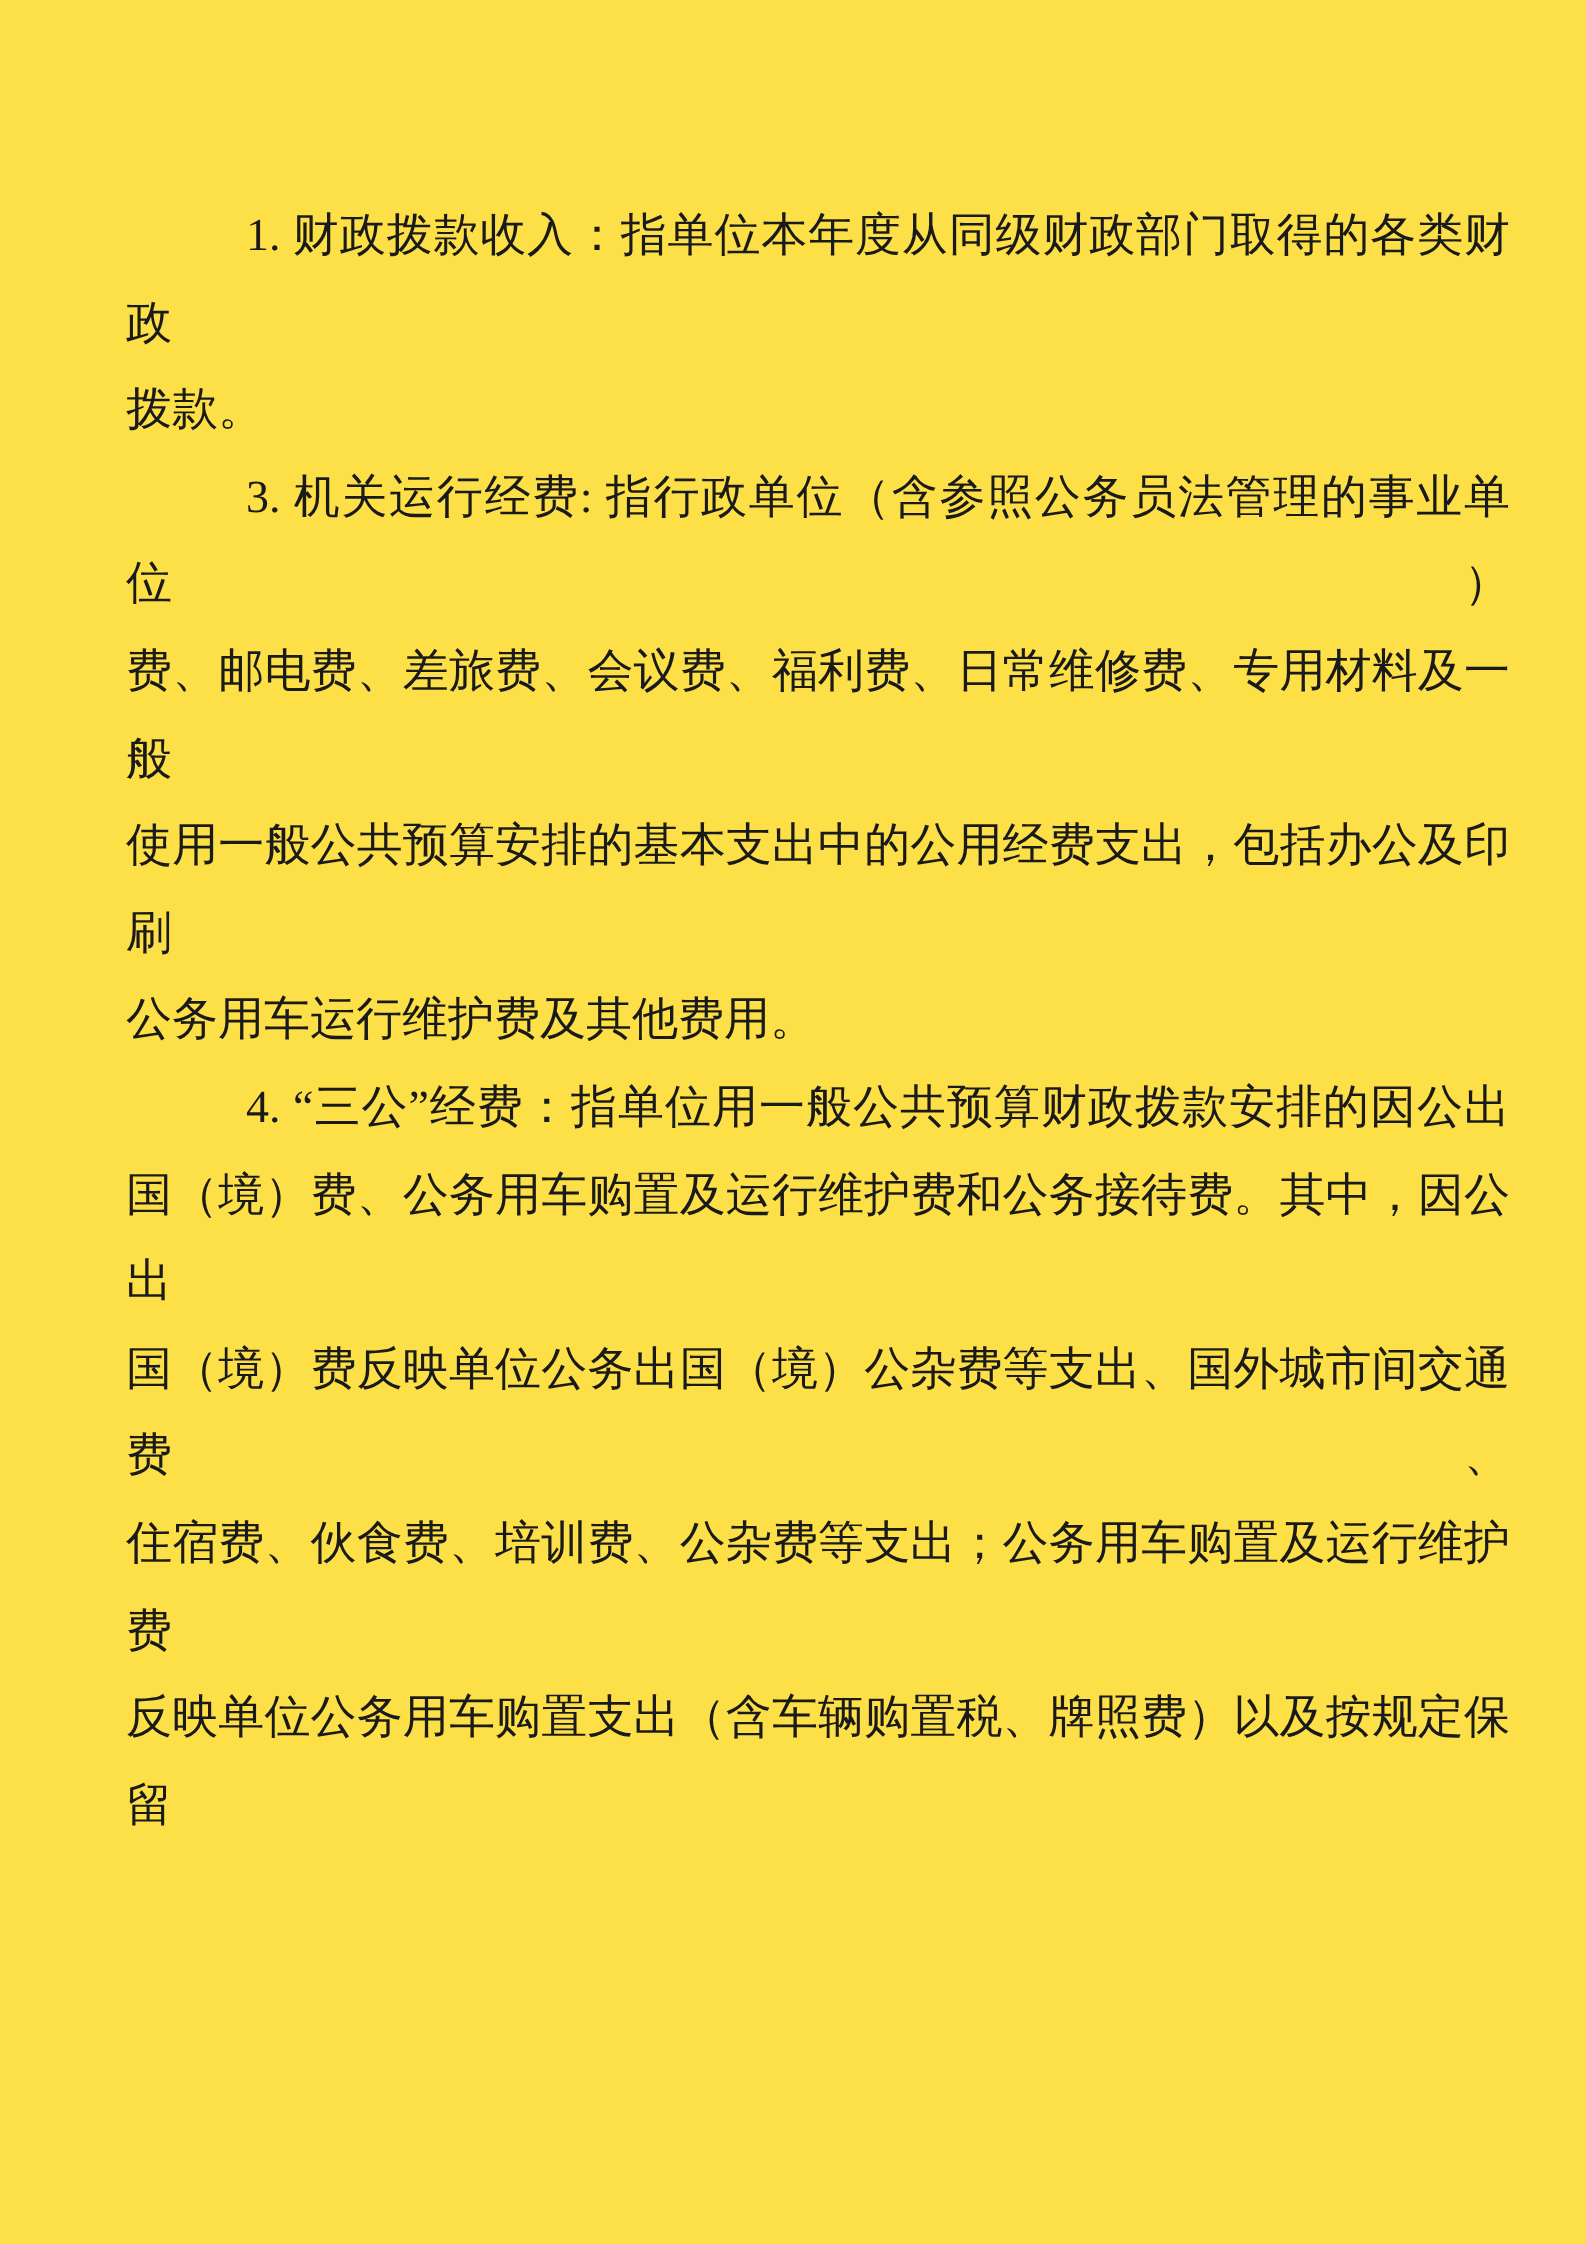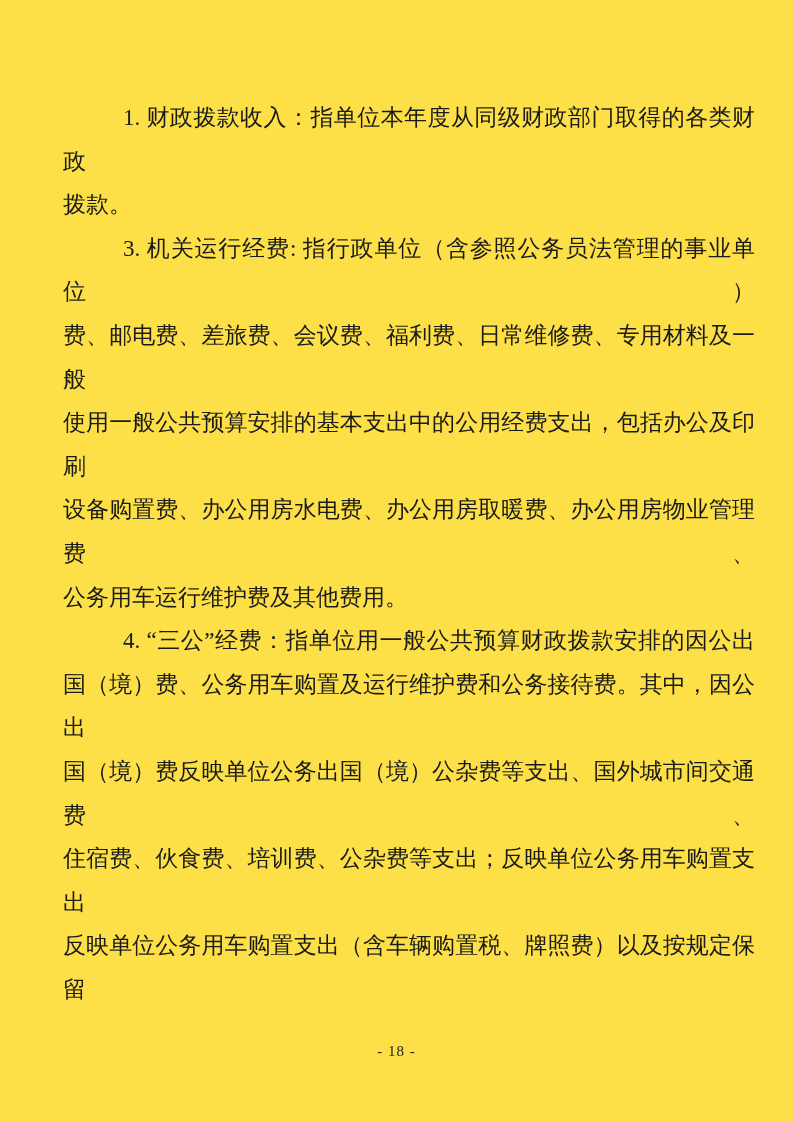--- a/index.html
+++ b/index.html
@@ -55,31 +55,27 @@
     <div class="para">
       <div class="line indent">1. 财政拨款收入：指单位本年度从同级财政部门取得的各类财政</div>
       <div class="line last">拨款。</div>
     </div>
 
 
     <div class="para">
       <div class="line indent">3. 机关运行经费: 指行政单位（含参照公务员法管理的事业单位）</div>
       <div class="line">费、邮电费、差旅费、会议费、福利费、日常维修费、专用材料及一般</div>
       <div class="line">使用一般公共预算安排的基本支出中的公用经费支出，包括办公及印刷</div>
-      <div class="line">设备购置费、办公用房水电费、办公用房取暖费、办公用房物业管理费、</div>
       <div class="line last">公务用车运行维护费及其他费用。</div>
     </div>
 
     <div class="para">
       <div class="line indent">4. “三公”经费：指单位用一般公共预算财政拨款安排的因公出</div>
       <div class="line">国（境）费、公务用车购置及运行维护费和公务接待费。其中，因公出</div>
       <div class="line">国（境）费反映单位公务出国（境）公杂费等支出、国外城市间交通费、</div>
-      <div class="line">住宿费、伙食费、培训费、公杂费等支出；反映单位公务用车购置支出</div>
+      <div class="line">住宿费、伙食费、培训费、公杂费等支出；公务用车购置及运行维护费</div>
       <div class="line">反映单位公务用车购置支出（含车辆购置税、牌照费）以及按规定保留</div>
 
     </div>
 
   </div>
 
-  <div class="footer">
-    <span>- 18 -</span>
-  </div>
 </div>
 
 </body></html>

